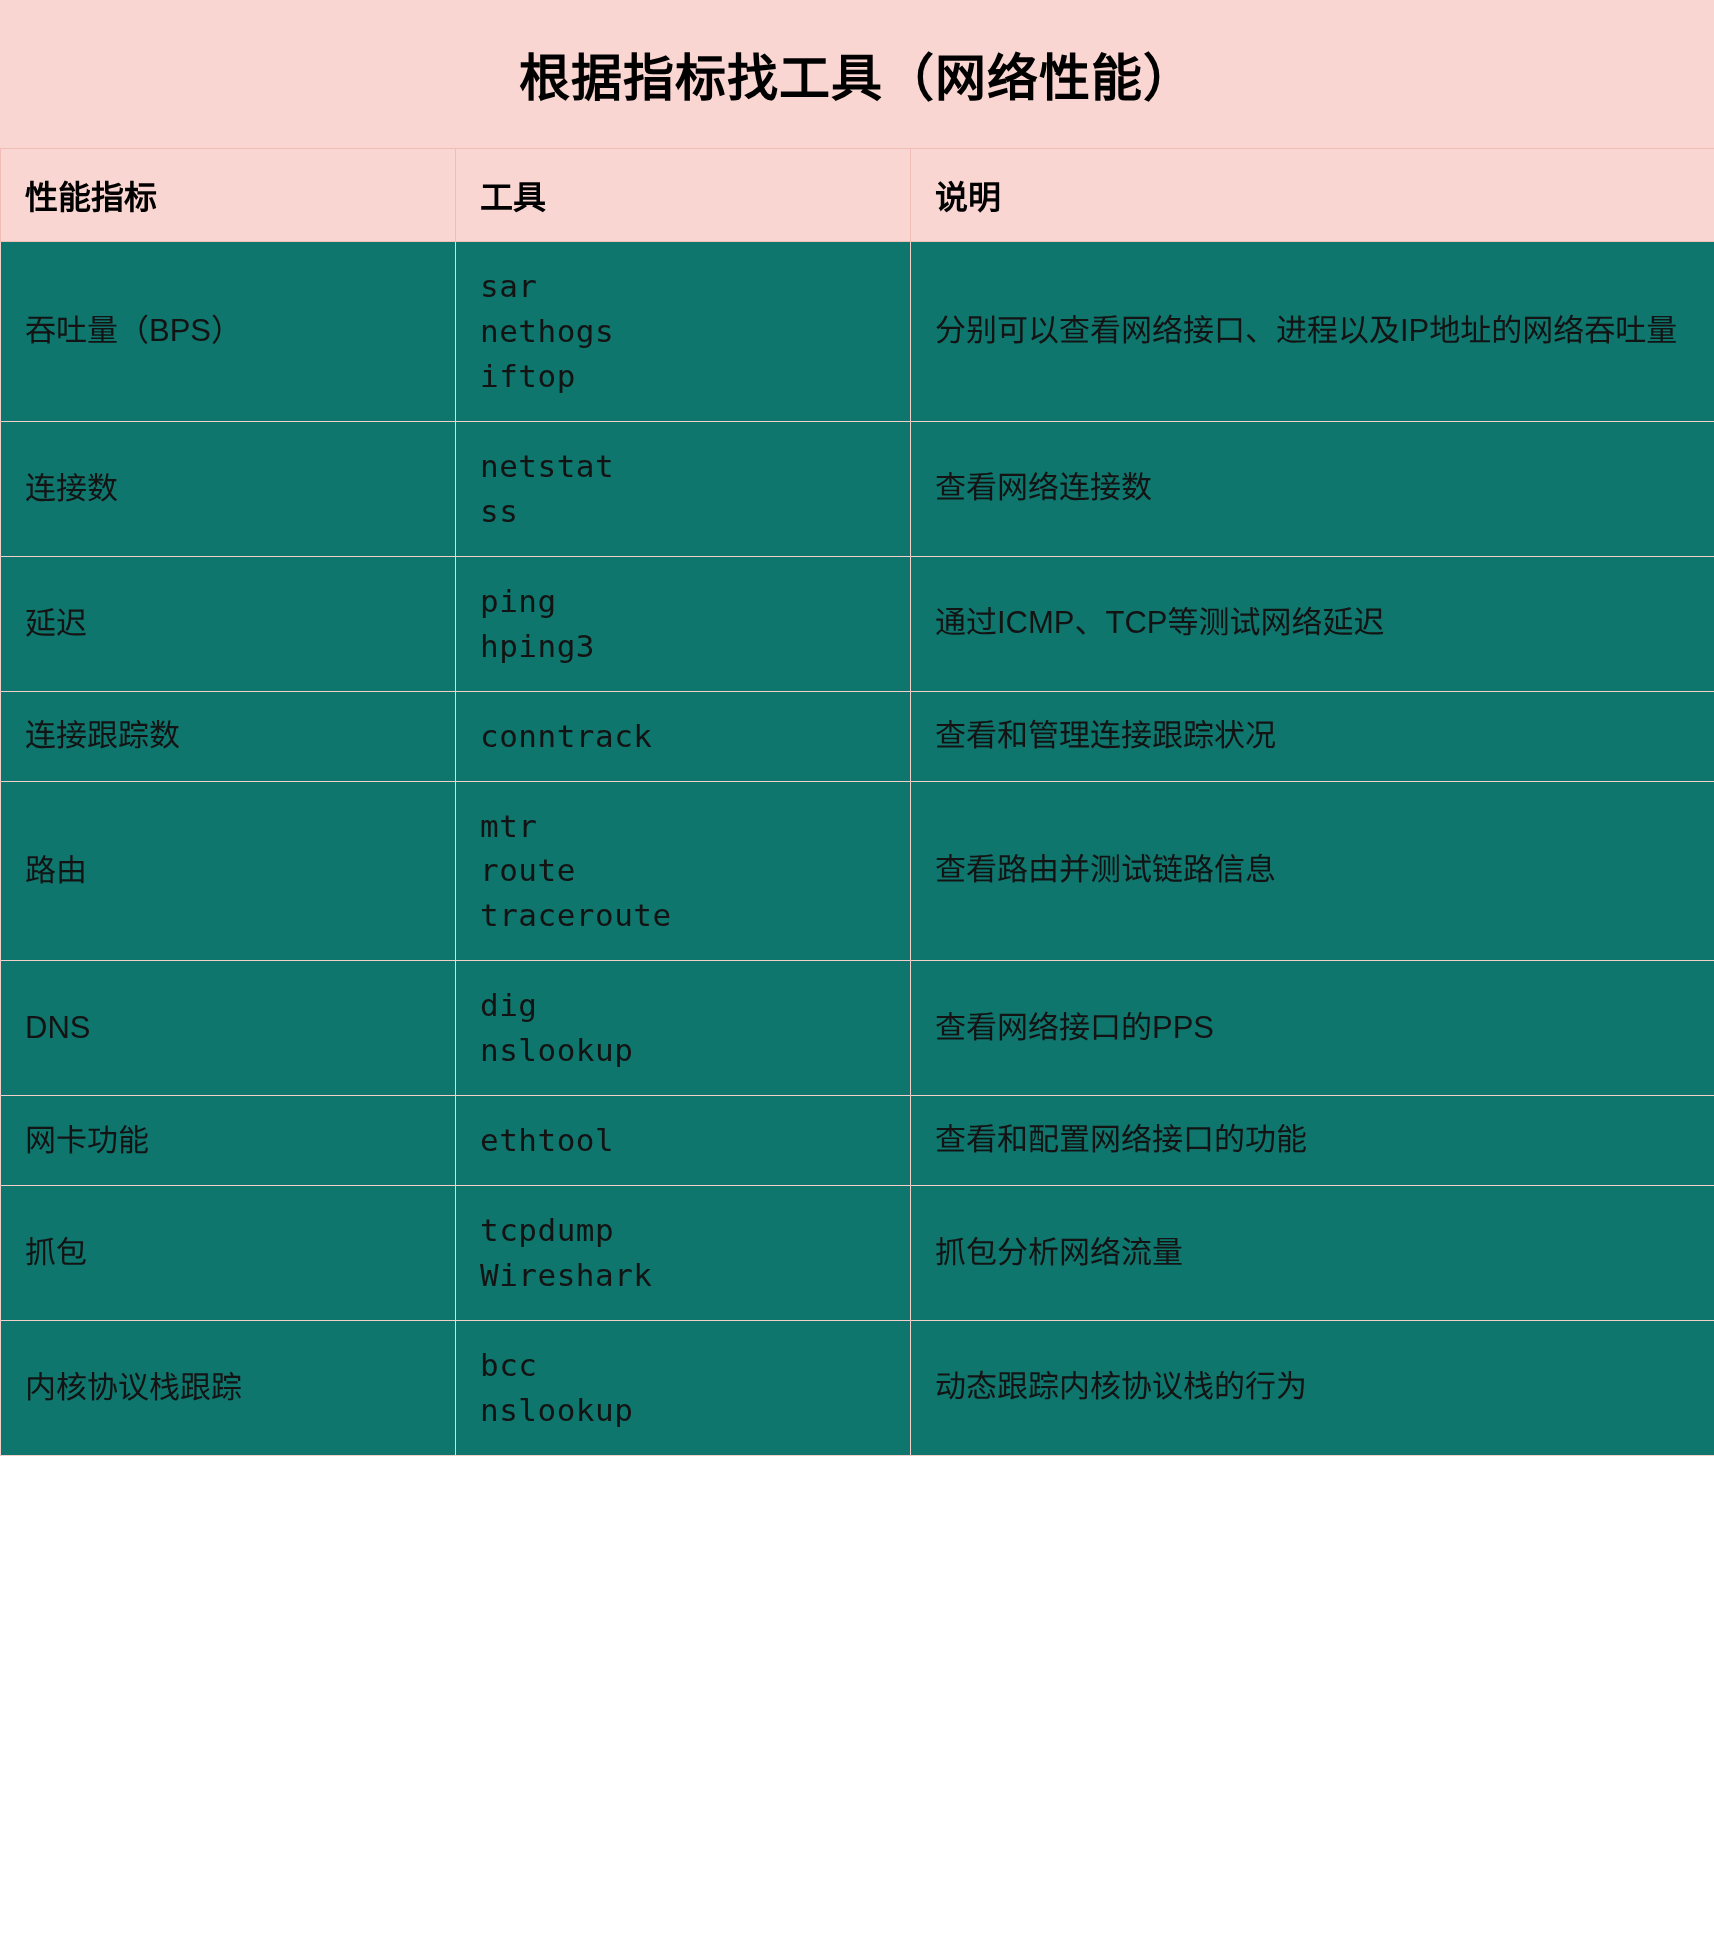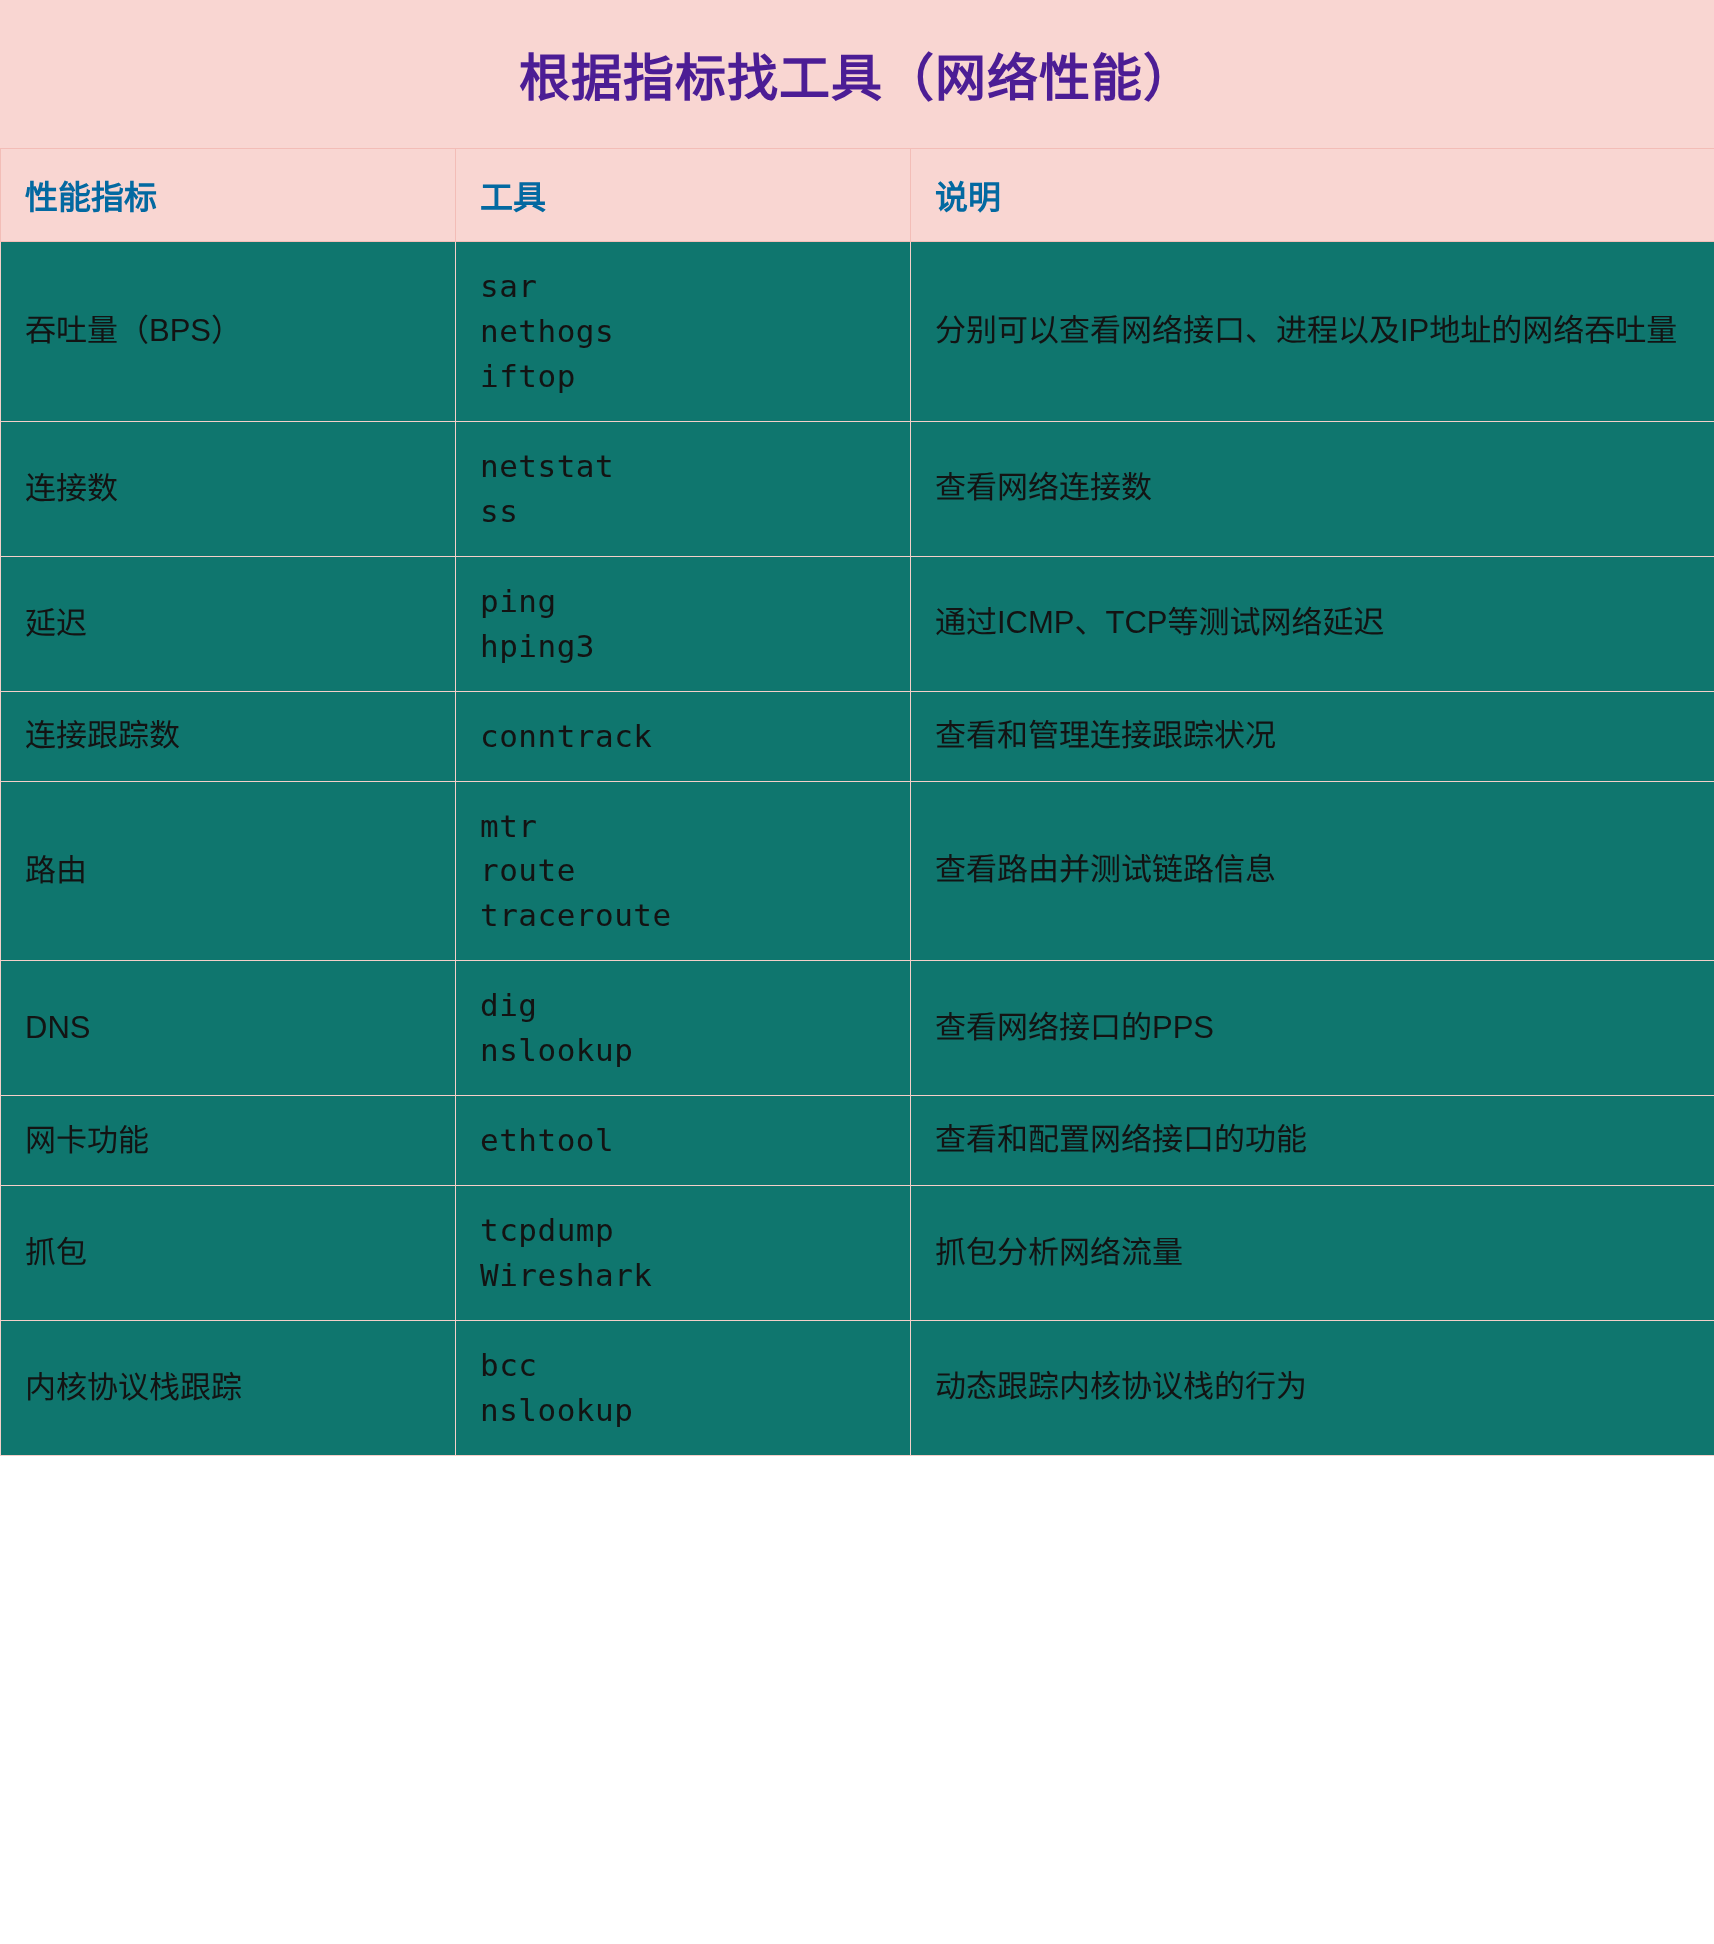--- a/index.html
+++ b/index.html
@@ -21,39 +21,39 @@
     height: 148px;
     display: flex;
     align-items: center;
     justify-content: center;
     box-sizing: border-box;
   }
   .title-text {
     font-size: 51px;
     font-weight: bold;
     letter-spacing: 1px;
-    color: #4c1d95;
+    color: #000000;
     text-align: center;
     font-family: Liberation Mono, monospace;
   }
   table.tools {
     width: 100%;
     border-collapse: collapse;
     table-layout: fixed;
   }
   table.tools col.c1 { width: 455px; }
   table.tools col.c2 { width: 455px; }
   table.tools col.c3 { width: 804px; }
 
   table.tools th {
     background: #f9d6d2;
     text-align: left;
     font-size: 33px;
     font-weight: bold;
-    color: #0369a1;
+    color: #000000;
     padding: 22px 24px;
     border: 1px solid #f3bdb7;
     height: 64px;
     box-sizing: border-box;
   }
   table.tools td {
     background: #0f766e;
     border: 1px solid #f5cfc9;
     vertical-align: middle;
     padding: 22px 24px;

